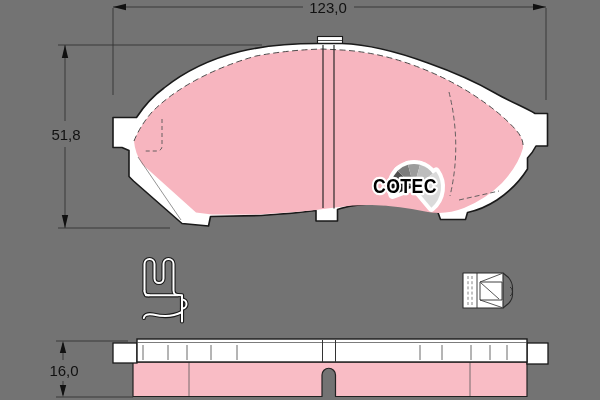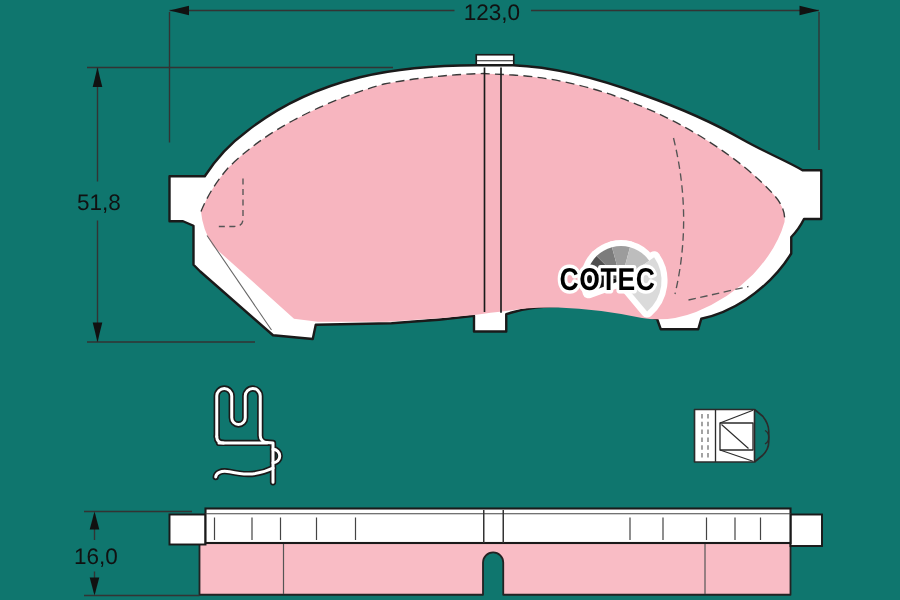--- a/index.html
+++ b/index.html
@@ -1,16 +1,16 @@
 <!DOCTYPE html>
 <html><head>
 <meta charset="utf-8">
 <style>
   html,body{margin:0;padding:0;background:#fff;}
-  #stage{position:relative;width:600px;height:400px;background:#0f766e;overflow:hidden;
+  #stage{position:relative;width:600px;height:400px;background:#737373;overflow:hidden;
          font-family:"Liberation Sans",sans-serif;}
   svg{position:absolute;left:0;top:0;}
   text.dim{font-size:15px;fill:#111;font-family:"Liberation Sans",sans-serif;}
   text.logo{font-size:21px;font-weight:bold;letter-spacing:.5px;fill:#000;
             stroke:#fff;stroke-width:4.5px;stroke-linejoin:round;paint-order:stroke;
             font-family:"Liberation Sans",sans-serif;}
 </style>
 </head>
 <body>
 

